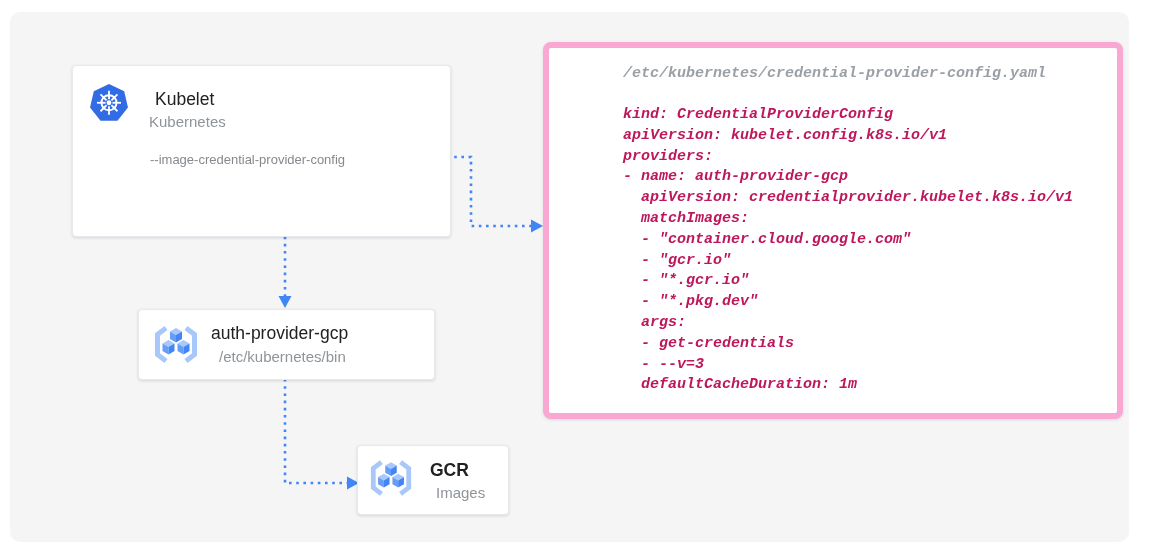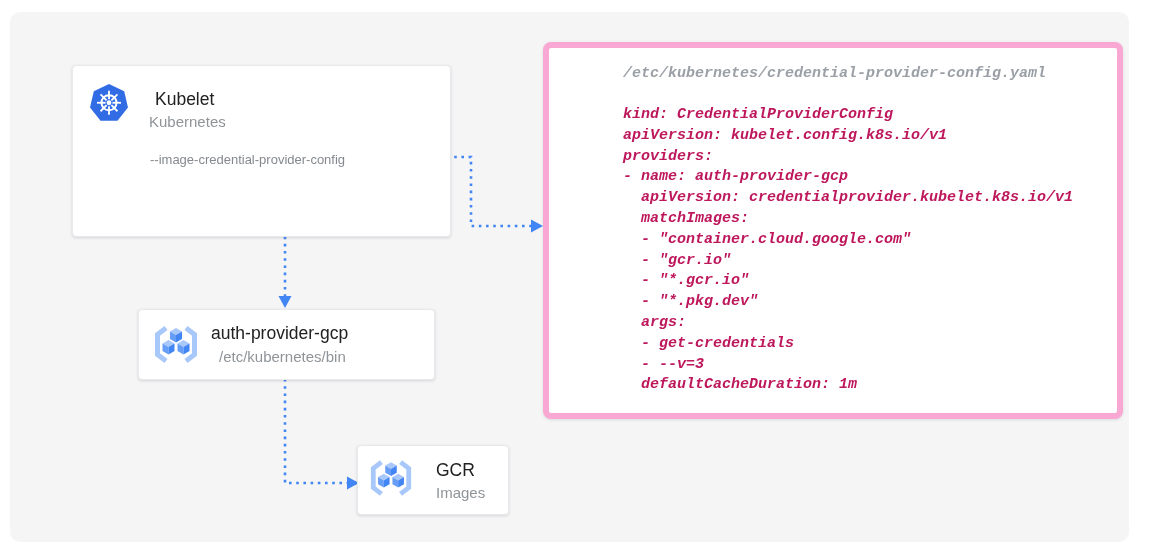--- a/index.html
+++ b/index.html
@@ -31,21 +31,21 @@
     white-space:nowrap;
   }
   .node-subtitle{
     position:absolute;font-size:15px;line-height:20px;color:#8f9499;
     white-space:nowrap;
   }
   .node-kubelet .node-title{left:76px;top:23px;margin-left:6px;}
   .node-kubelet .node-subtitle{left:76px;top:46px;}
   .node-auth .node-title{left:72px;top:13px;}
   .node-auth .node-subtitle{left:80px;top:37px;}
-  .node-gcr .node-title{left:78px;top:14px;}
+  .node-gcr .node-title{left:72px;top:14px;font-weight:bold;}
   .node-gcr .node-subtitle{left:78px;top:37px;}
   .flag{
     position:absolute;left:77px;font-size:13px;line-height:20px;
     color:#85898e;white-space:nowrap;
   }
   .flag-config{top:84px;}
   .flag-bindir{top:107px;}
   .yaml-panel{
     position:absolute;left:543px;top:42px;width:568px;height:365px;
     background:#ffffff;border:6px solid #f9a8d4;border-radius:8px;

